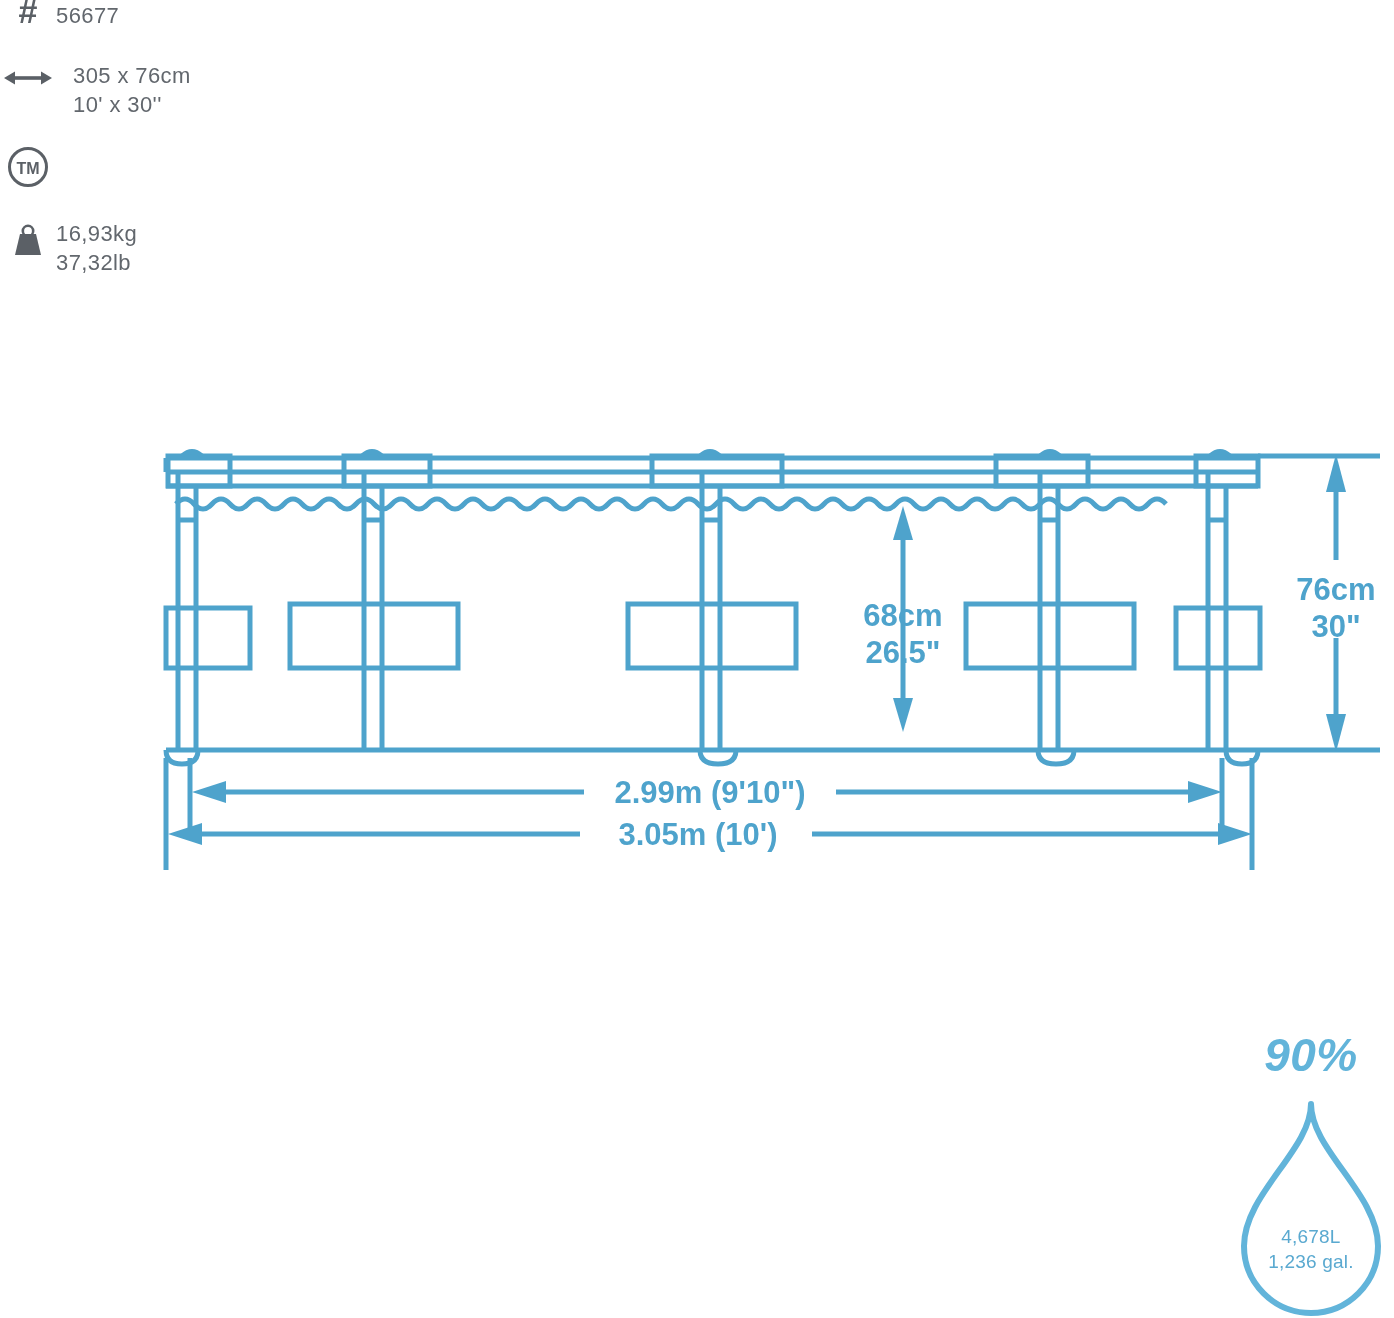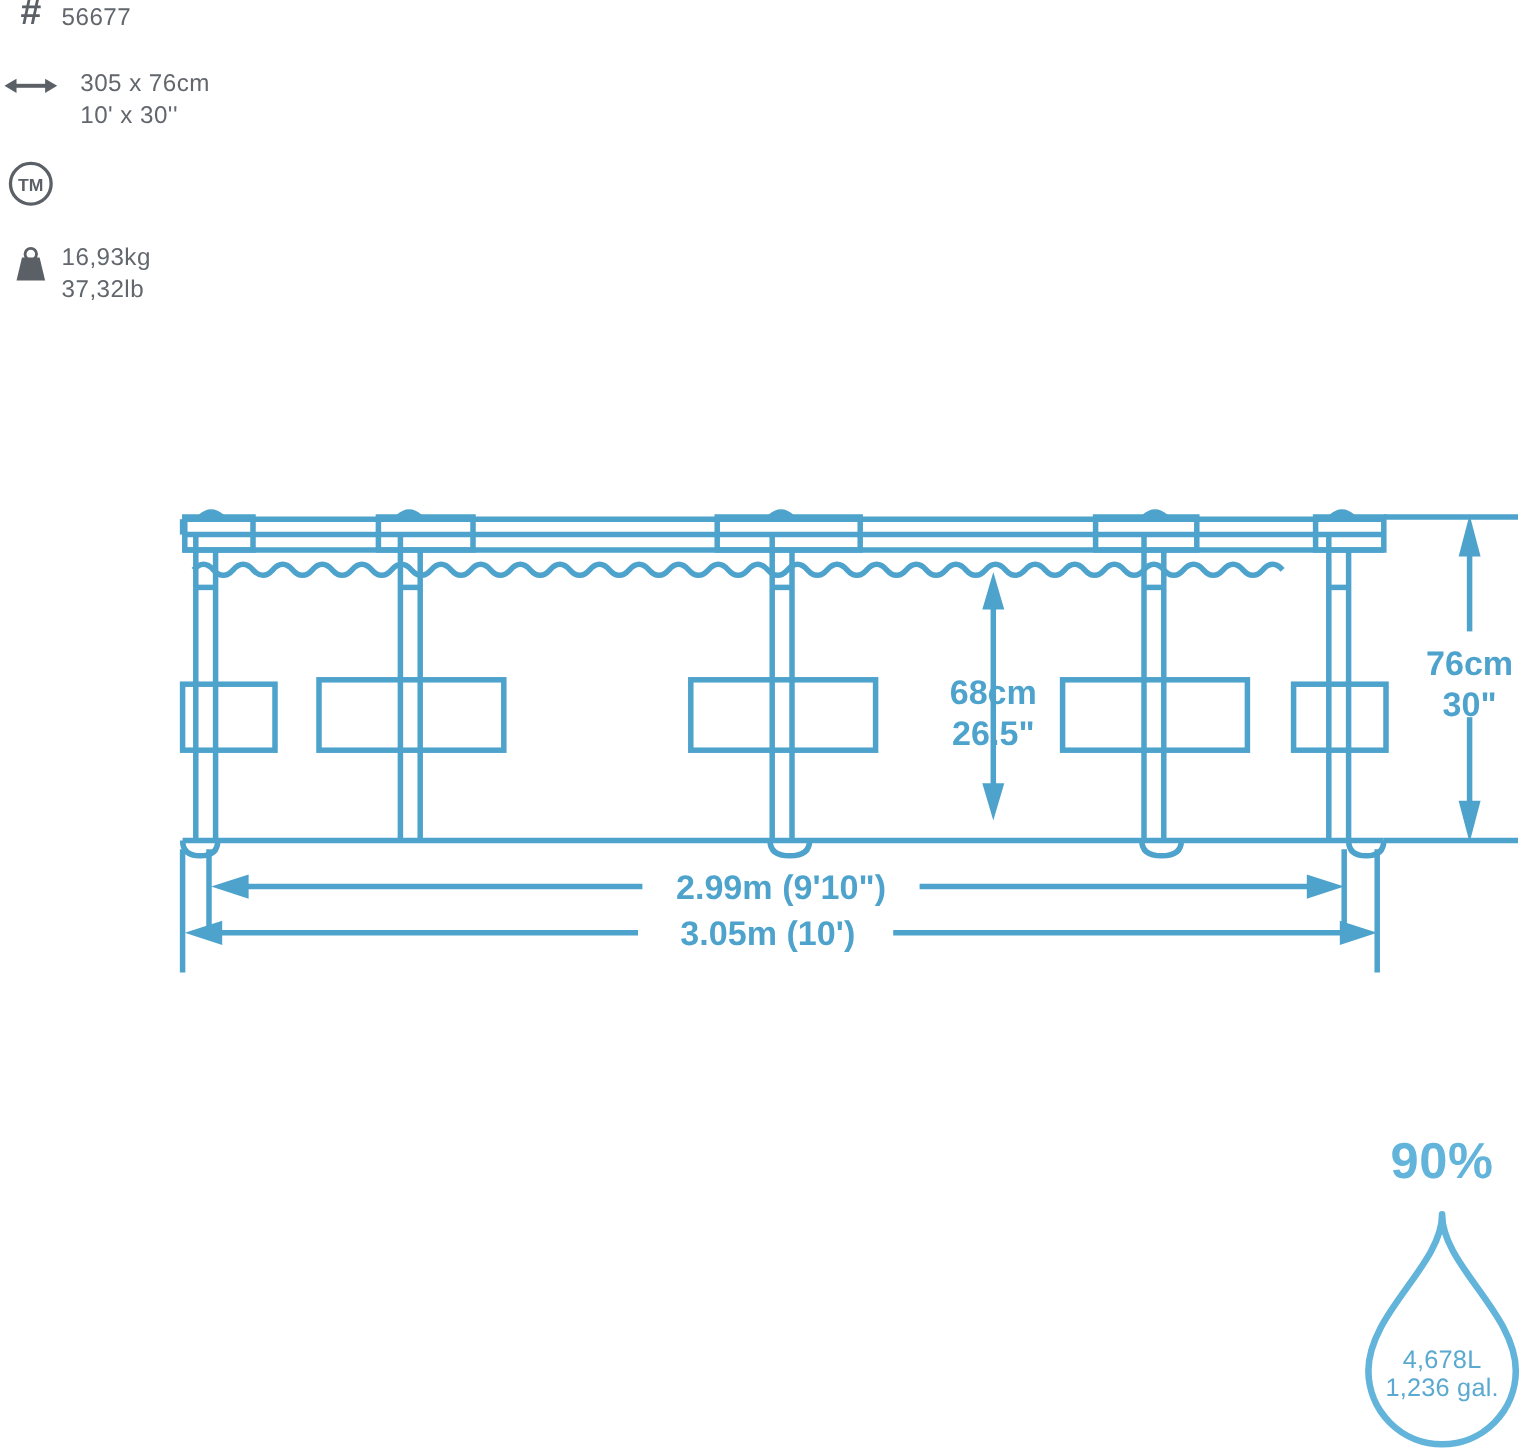--- a/index.html
+++ b/index.html
@@ -13,29 +13,29 @@
   .spec-icon{width:56px;min-width:56px;display:flex;justify-content:center;
              align-items:flex-start;color:#5b6066;}
   .spec-text{font-size:22px;line-height:29px;color:#62676d;
              letter-spacing:.4px;white-space:pre-line;padding-top:1px;}
   .spec-text .sup{font-size:12px;vertical-align:super;letter-spacing:0;}
 
   .hash-glyph{font-size:34px;font-weight:bold;line-height:1;color:#5b6066;
               display:block;margin-top:-6px;}
 
   
-  #pool-drawing{position:absolute;left:0;top:424px;width:1300px;height:500px;}
+  #pool-drawing{position:absolute;left:0;top:410px;width:1300px;height:500px;}
 
   
   #capacity-block{position:absolute;left:1228px;top:1028px;width:166px;height:290px;}
   #capacity-percent{position:absolute;left:0;top:0;width:166px;text-align:center;
-                    font-size:46px;font-weight:bold;color:#62b4da;letter-spacing:.5px;}
+                    font-size:46px;font-weight:bold;color:#62b4da;letter-spacing:.5px;font-style:italic;}
   #drop-wrap{position:absolute;left:0;top:62px;width:166px;height:228px;}
   #capacity-volume{position:absolute;left:0;top:196px;width:166px;text-align:center;
-                   font-size:23px;line-height:25px;color:#5aa9d0;white-space:pre-line;
+                   font-size:19px;line-height:25px;color:#5aa9d0;white-space:pre-line;
                    letter-spacing:.2px;}
 </style>
 </head>
 <body>
 
 <div id="spec-list">
 
   <div class="spec-row" style="top:0px;">
     <div class="spec-icon">
       <span class="hash-glyph">#</span>

